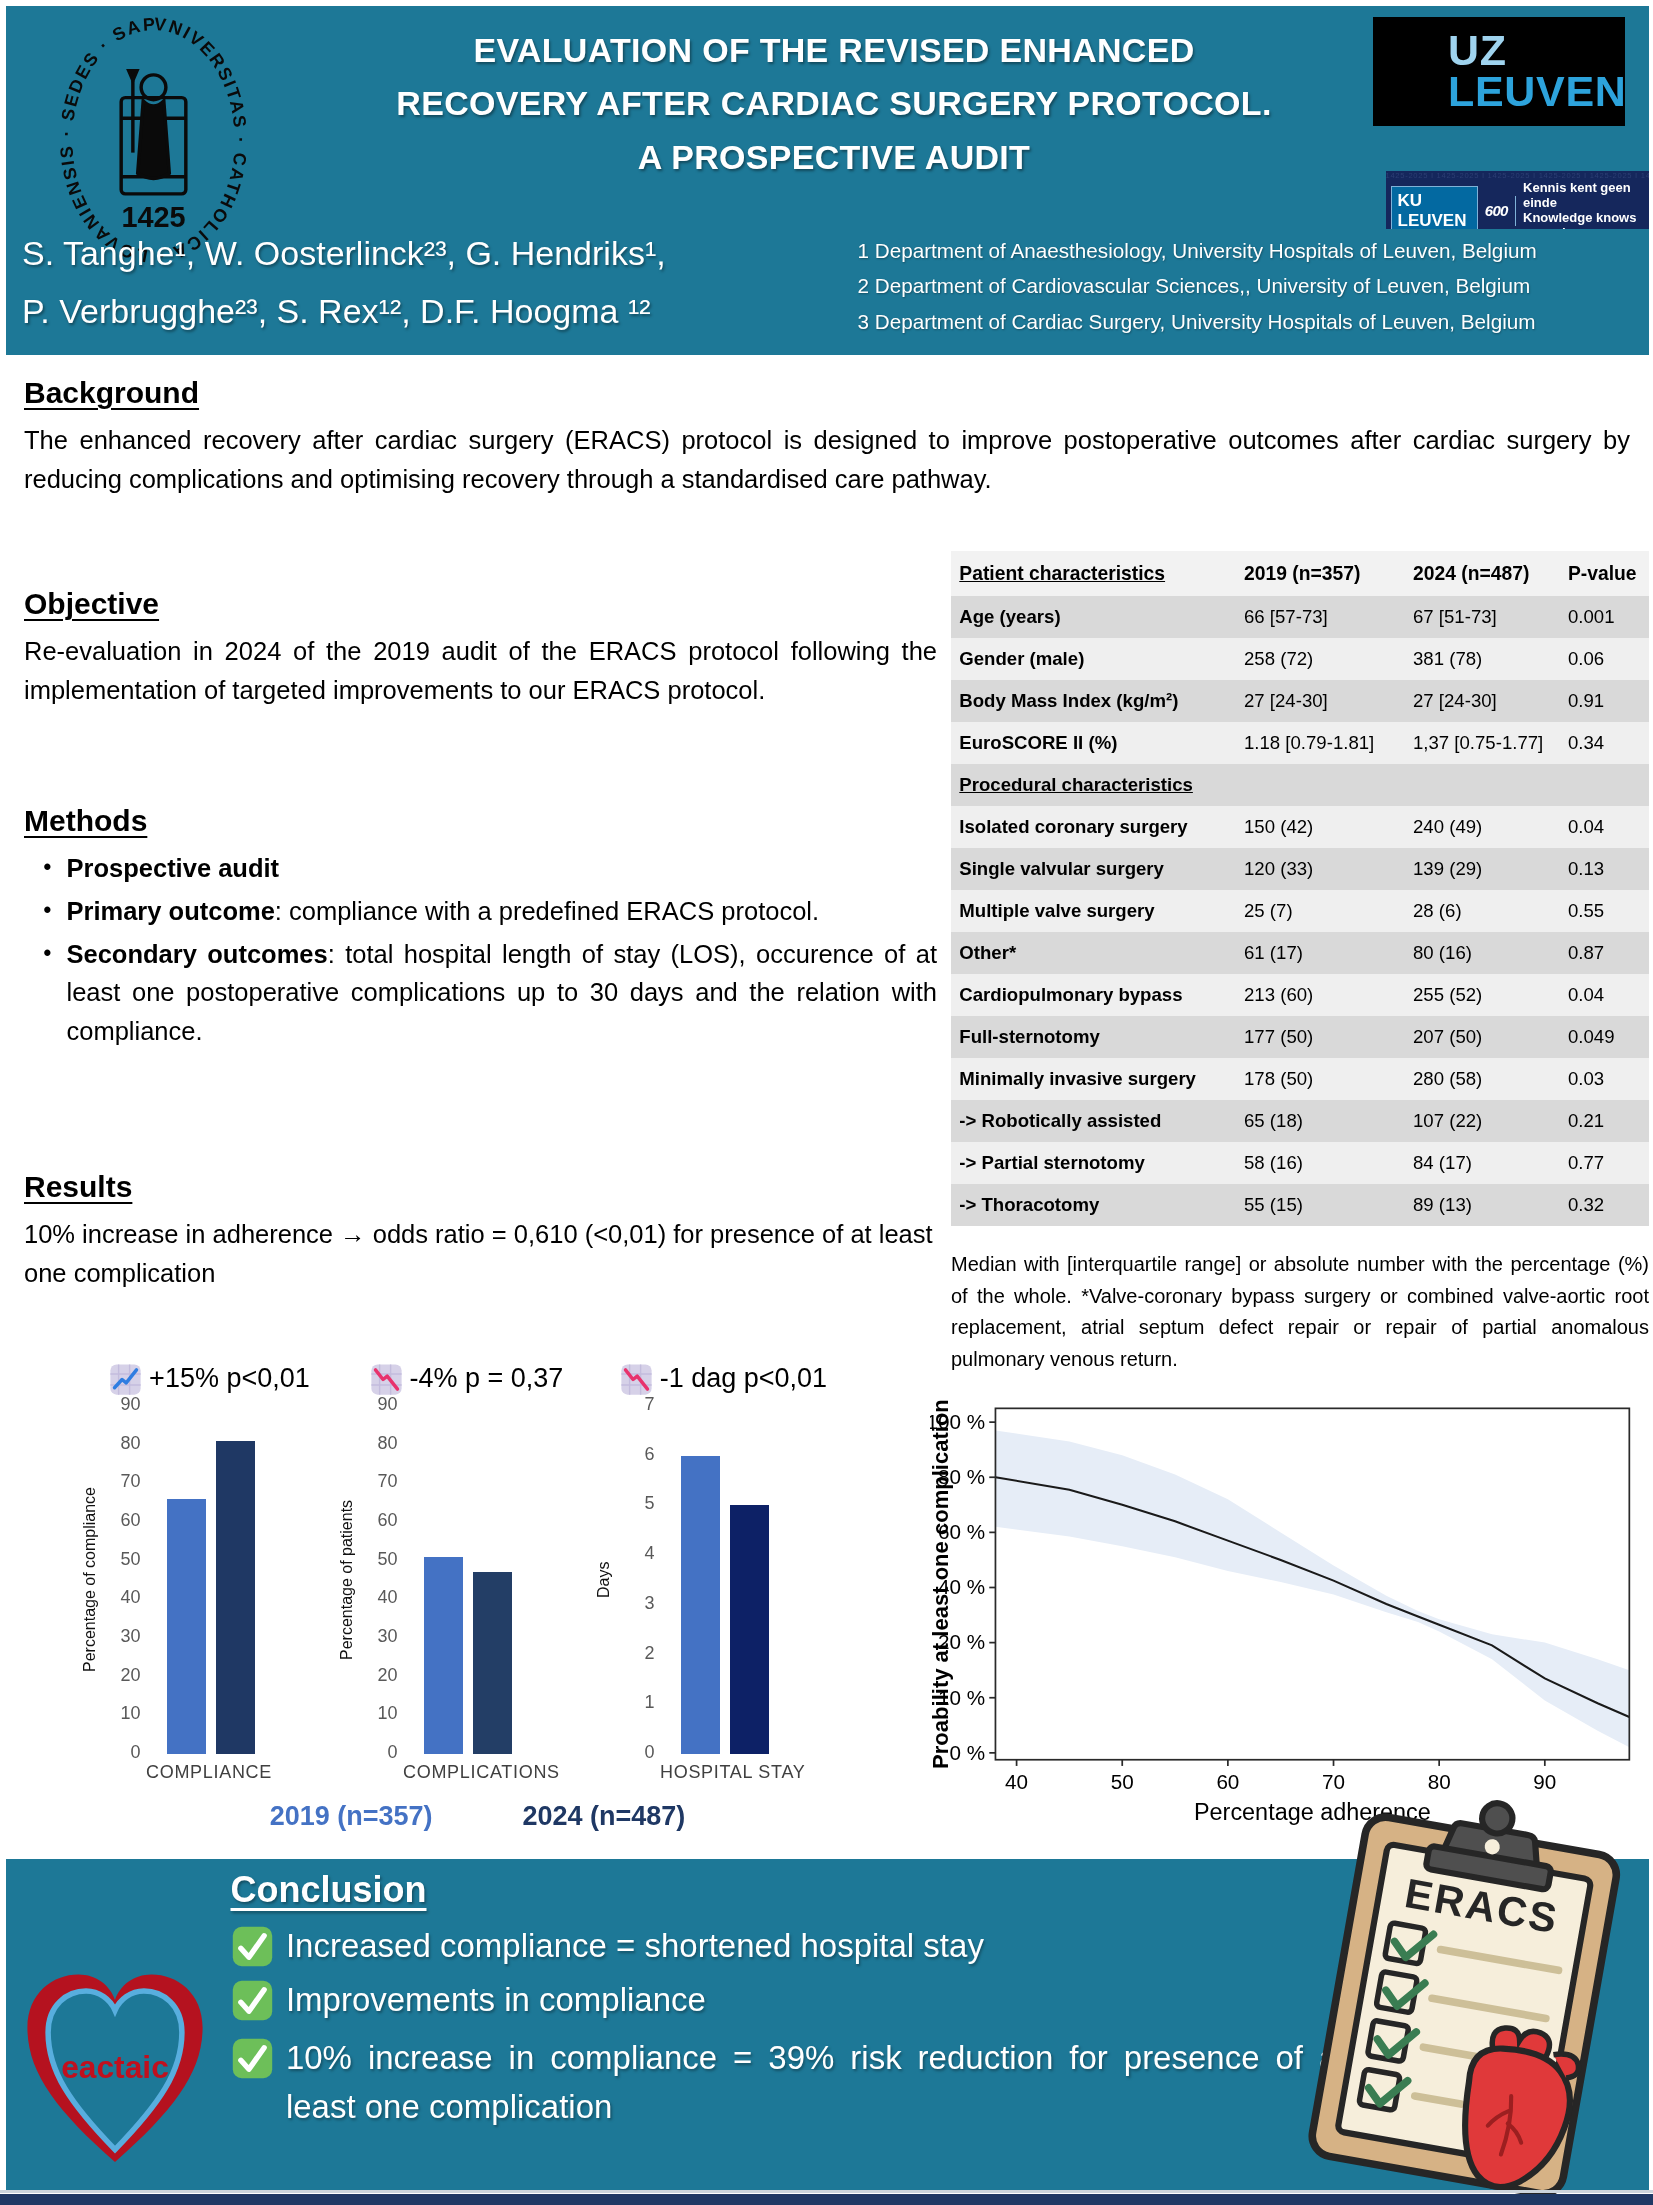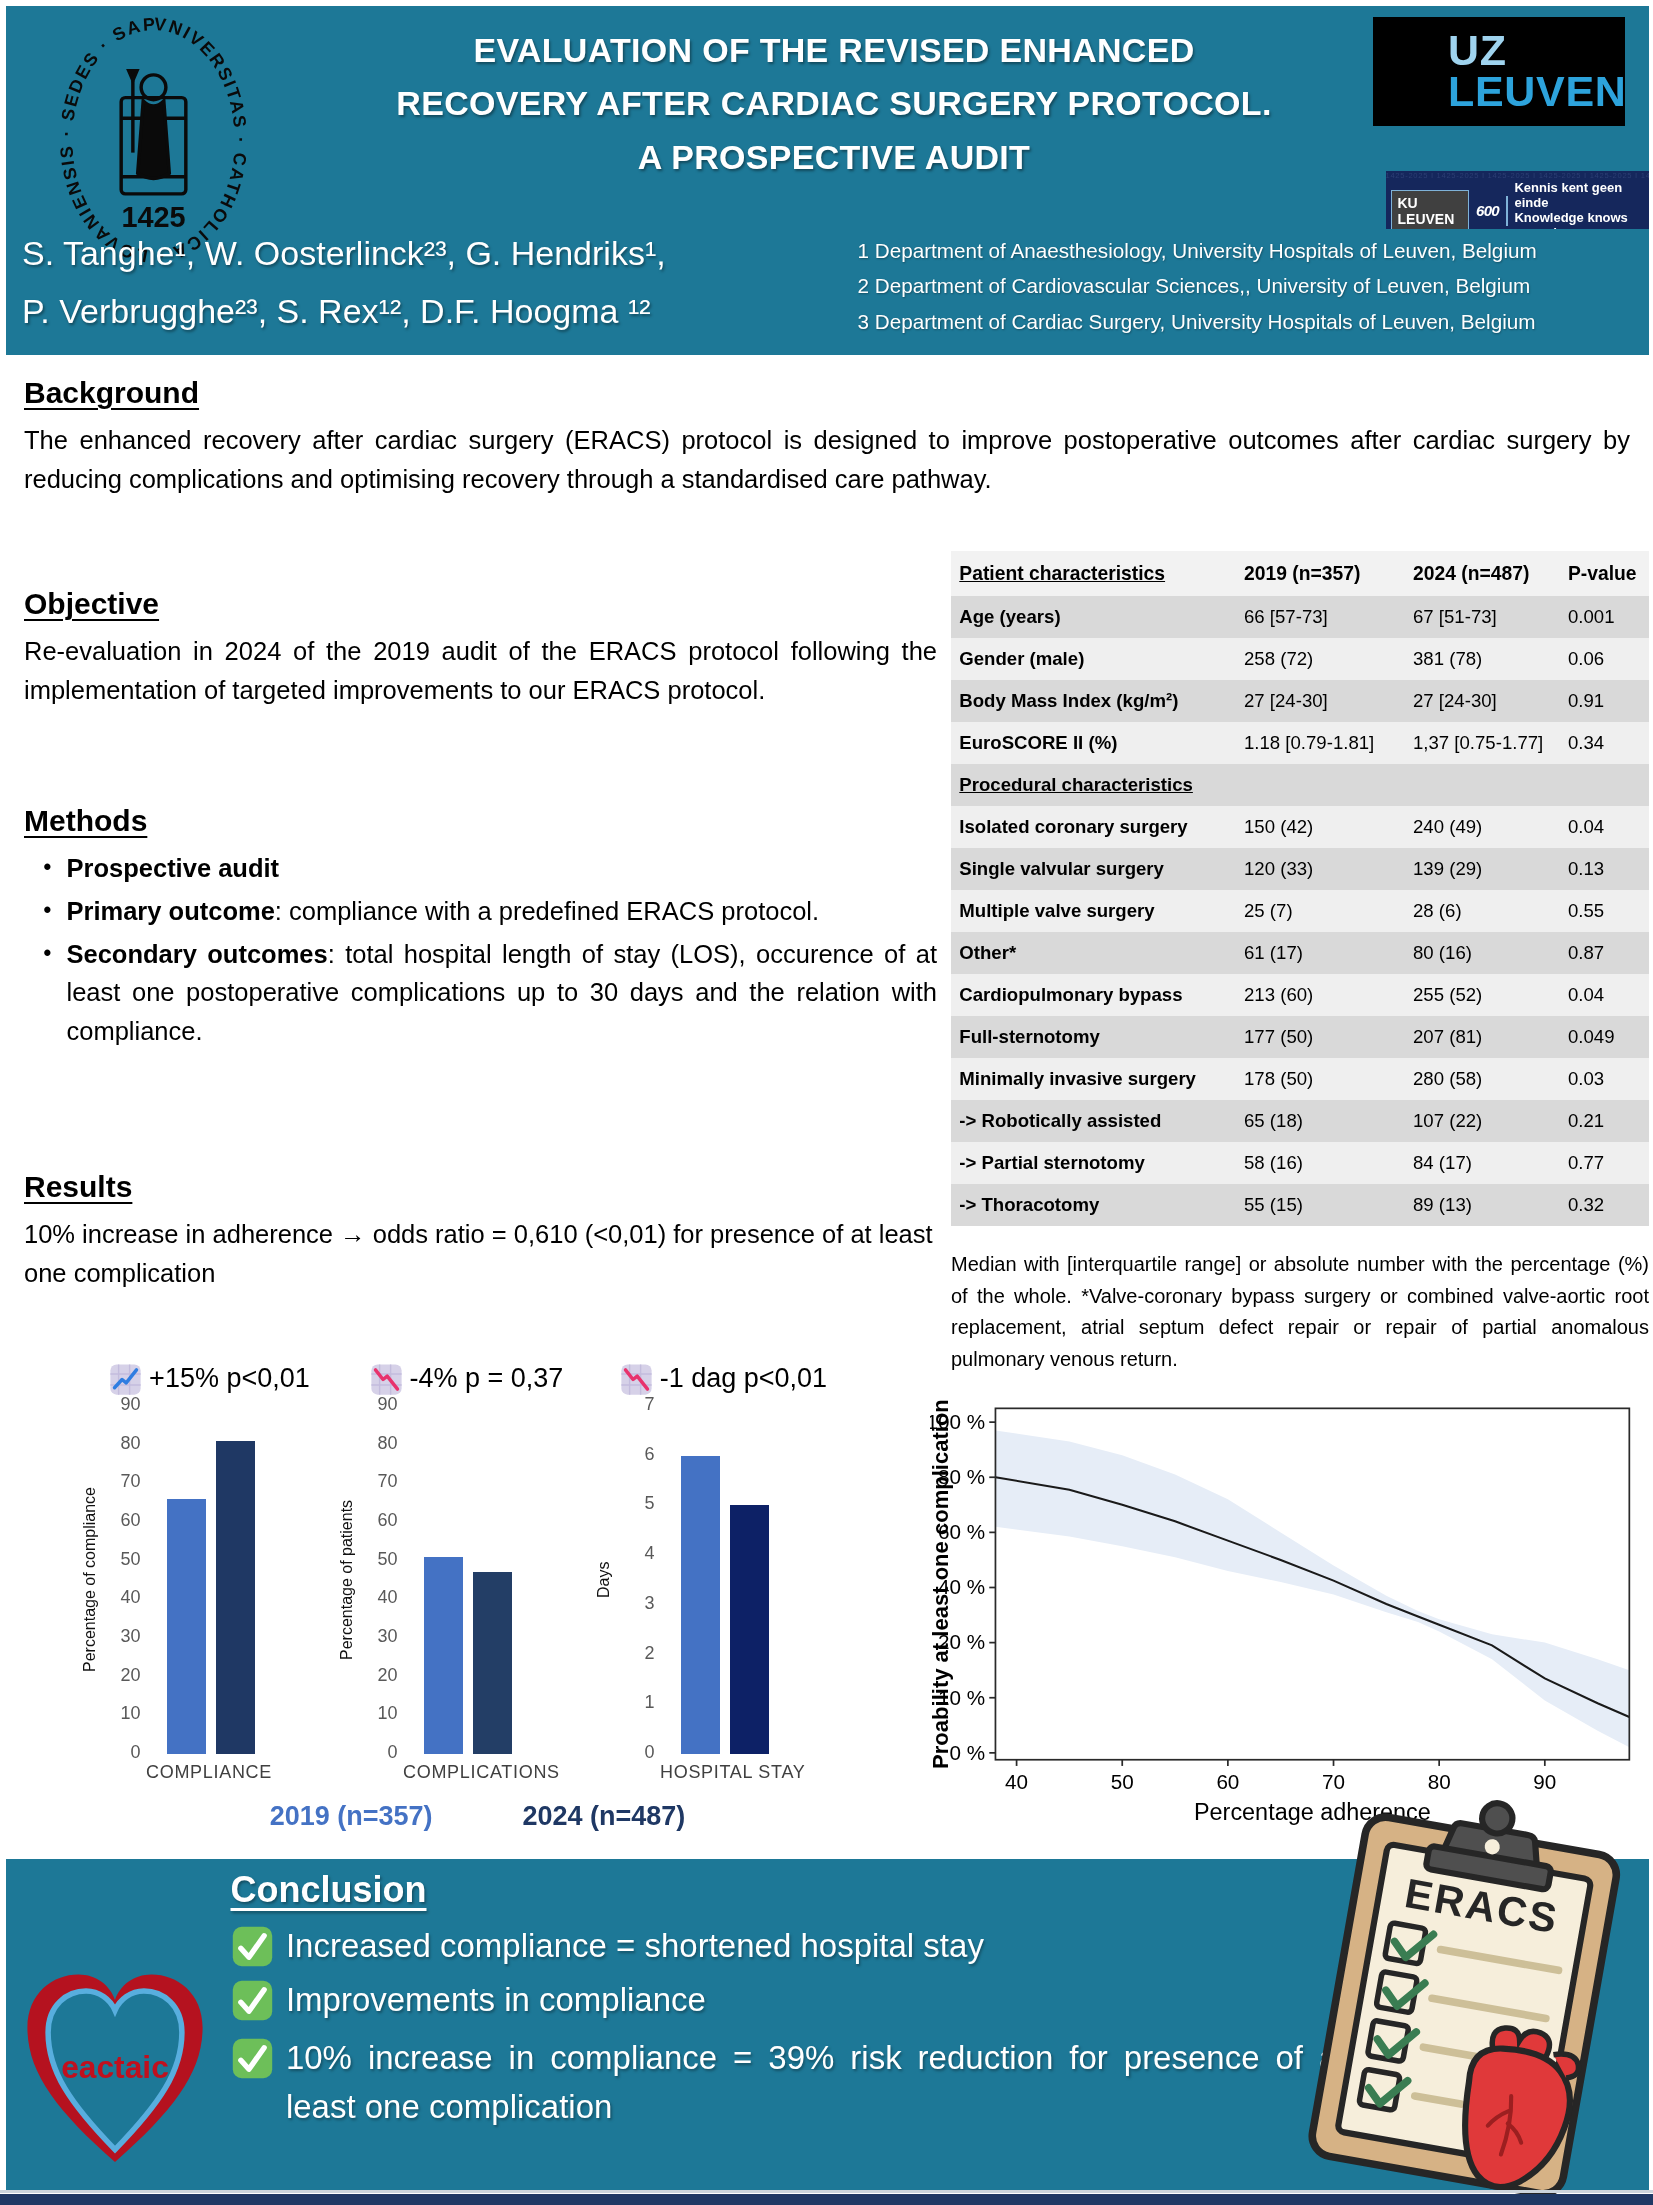--- a/index.html
+++ b/index.html
@@ -14,21 +14,21 @@
            text-shadow:1.4px 2.1px 2.8px rgba(0,0,0,.40); letter-spacing:0.3px; }
   .uz-box { position:absolute; left:1367px; top:11px; width:252px; height:109px; background:#000000;
             display:flex; align-items:center; padding:6.9px 9.6px;gap:24px; }
   .uz-divider { width:2.1px; height:83px; background:#2da3dc; margin:0 11px 0 6.9px; }
   .uz-text { font-weight:bold; line-height:.95; font-size:43px; letter-spacing:0.7px; }
   .uz-l1 { color:#9fd3ee; } .uz-l2 { color:#2da3dc; }
   .ku600 { position:absolute; left:1380px; top:165px; width:263px; height:58px; background:#15275c;
            color:#fff; overflow:hidden; }
   .ku600 .wm { font-size:7.6px; color:#2c3f74; white-space:nowrap; letter-spacing:0.7px; }
   .ku600-row { display:flex; align-items:center; gap:6.9px; padding:1.4px 5.5px; }
-  .ku-badge { border:1.4px solid #7fb2d8; background:#404040; font-weight:bold; font-size:14px; padding:4.1px 5.5px; }
+  .ku-badge { border:1.4px solid #7fb2d8; background:#0369a1; font-weight:bold; font-size:17px; padding:4.1px 5.5px; }
   .ku-600 { font-size:15px; font-weight:bold; letter-spacing:-0.7px;font-style:italic; }
   .ku-vline { width:2.1px; height:30px; background:#7fb2d8; }
   .ku-tag { font-size:13px; font-weight:bold; line-height:1.15; }
   .authors { position:absolute; left:16.5px; top:218px; color:#fff; font-size:34px; line-height:1.72;
              text-shadow:1.4px 2.1px 2.8px rgba(0,0,0,.40); }
   .affils { position:absolute; left:852px; top:227px; color:#fff; font-size:20.7px; line-height:1.72;
             text-shadow:0.7px 1.4px 2.1px rgba(0,0,0,.35); }
 
   
   .sec-h { font-size:30px; font-weight:bold; color:#000; text-decoration:underline;
@@ -262,21 +262,21 @@
       </div>
     <div class="trow">
         <span class="tlabel">Cardiopulmonary bypass</span>
         <span>213 (60)</span>
         <span>255 (52)</span>
         <span>0.04</span>
       </div>
     <div class="trow">
         <span class="tlabel">Full-sternotomy</span>
         <span>177 (50)</span>
-        <span>207 (81)</span>
+        <span>207 (50)</span>
         <span>0.049</span>
       </div>
     <div class="trow">
         <span class="tlabel">Minimally invasive surgery</span>
         <span>178 (50)</span>
         <span>280 (58)</span>
         <span>0.03</span>
       </div>
     <div class="trow">
         <span class="tlabel">-&gt; Robotically assisted</span>

